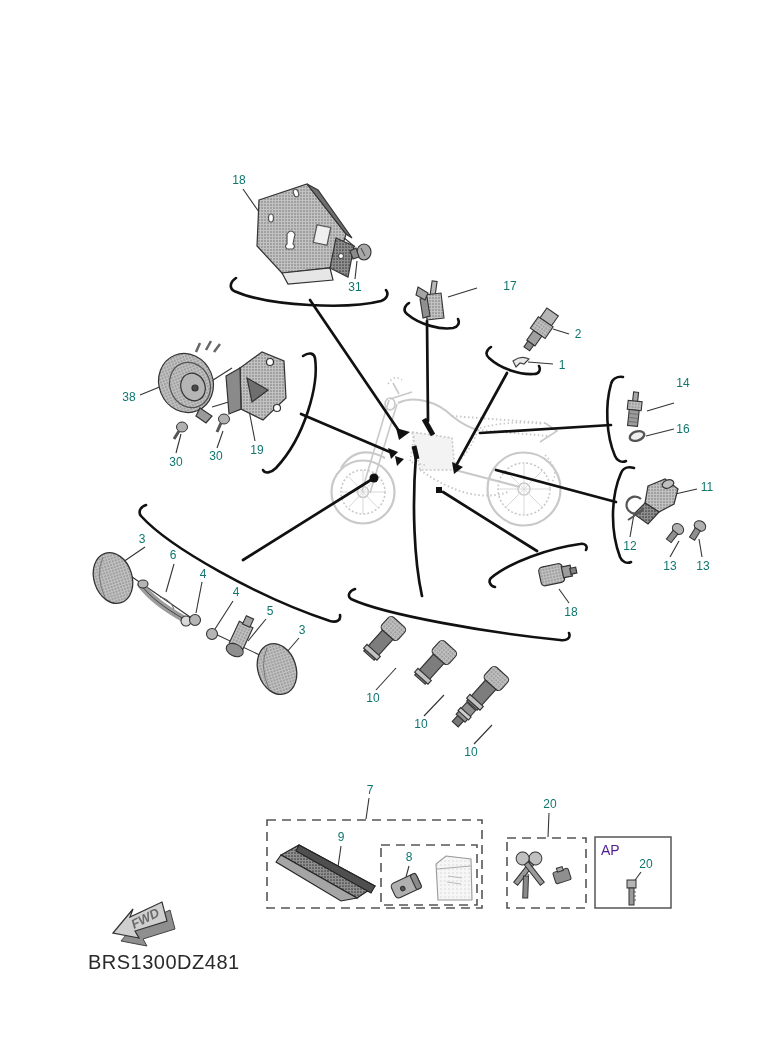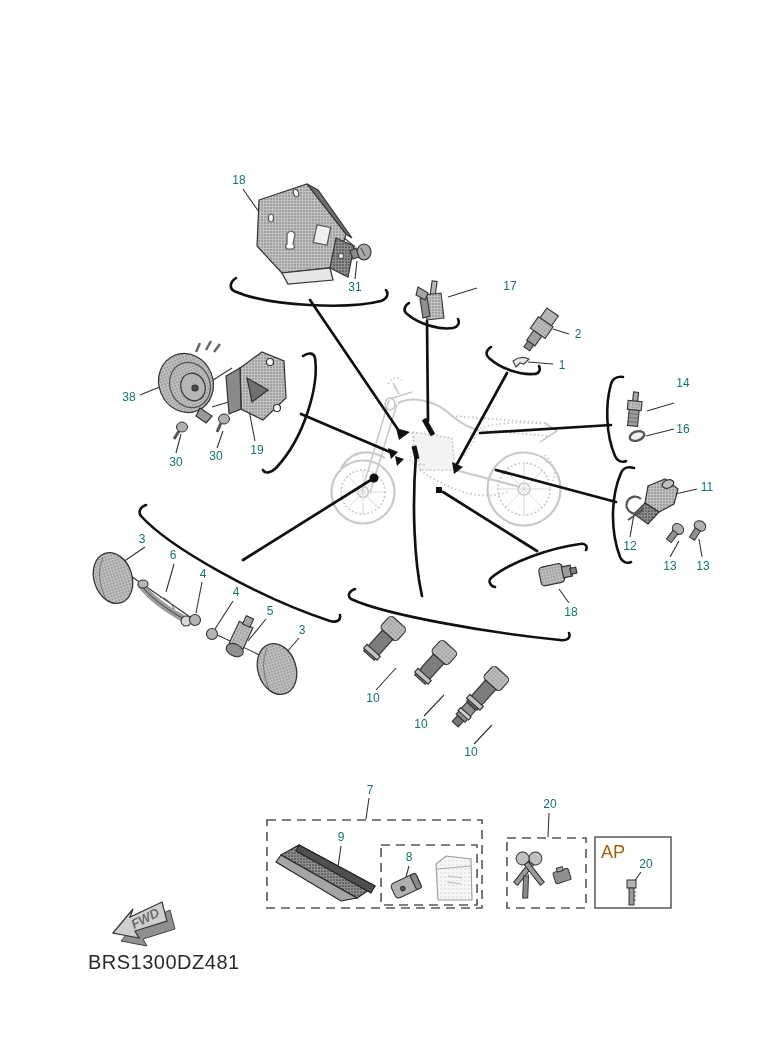--- a/index.html
+++ b/index.html
@@ -5,21 +5,21 @@
   html,body{margin:0;padding:0;background:#ffffff;}
   #stage{
     position:relative;width:770px;height:1064px;background:#ffffff;overflow:hidden;
     font-family:"Liberation Sans", sans-serif;color:#1a1a1a;
   }
   .callout{
     position:absolute;transform:translate(-50%,-50%);
     font-size:12px;line-height:1;color:#0f766e;letter-spacing:0px;white-space:nowrap;
   }
   .ap-label{
-    position:absolute;font-size:18px;color:#a16207;transform:none;
+    position:absolute;font-size:14px;color:#4c1d95;transform:none;
   }
   .part-code{
     position:absolute;left:88px;top:951px;font-size:20px;color:#2a2a2a;letter-spacing:0.5px;
   }
   svg{position:absolute;left:0;top:0;}
 </style>
 </head>
 <body>
 
 <div id="stage">

